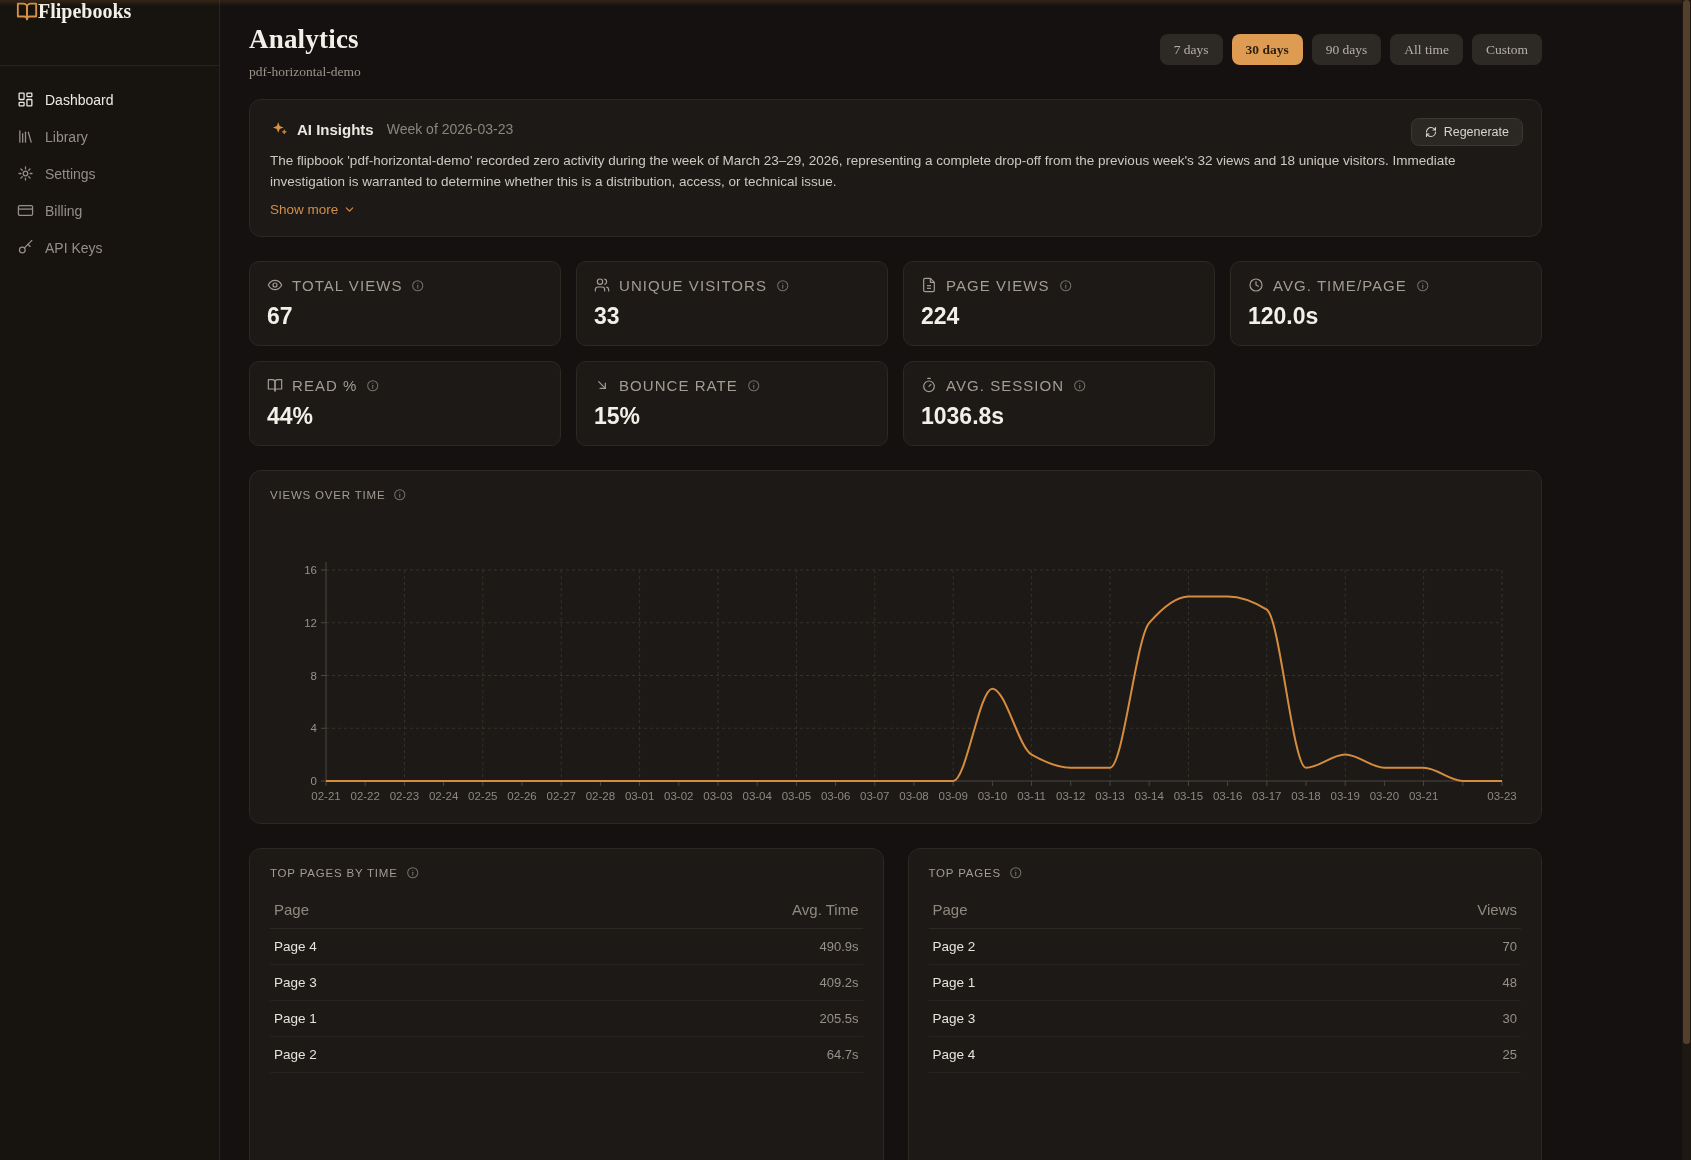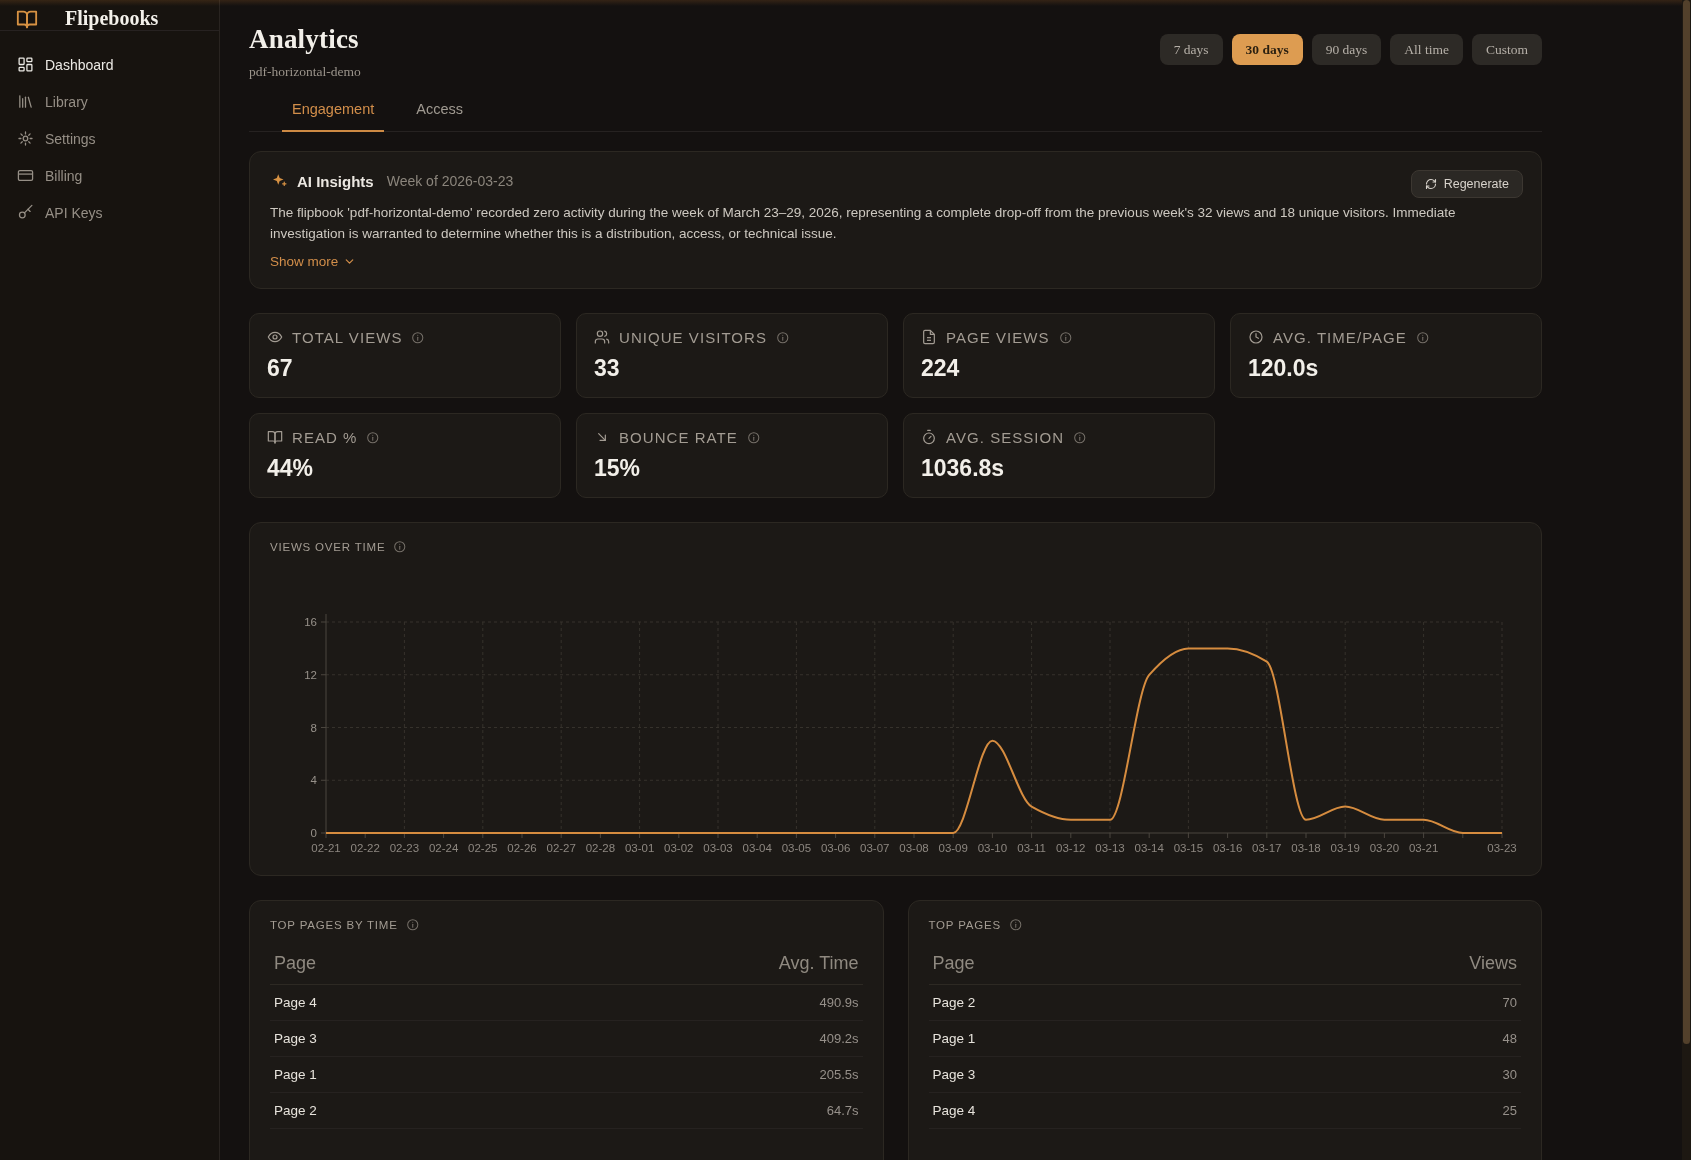--- a/index.html
+++ b/index.html
@@ -12,21 +12,21 @@
   }
   body::before{
     content:""; position:absolute; top:0; left:0; right:0; height:6px;
     background:linear-gradient(to bottom, rgba(165,100,40,.22), rgba(165,100,40,0));
     pointer-events:none; z-index:50;
   }
   .app{ display:flex; height:100%; }
 
   
   .sidebar{ width:220px; min-width:220px; background:#17130f; border-right:1px solid #292420; }
-  .brand{ height:31px; display:flex; align-items:flex-end; gap:27px; padding:0 16px; border-bottom:1px solid #272221; }
+  .brand{ height:66px; display:flex; align-items:flex-start; gap:0; padding:0 16px; border-bottom:1px solid #272221; }
   .brand svg{ width:22px; height:22px; color:#d79243; }
   .brand-text{ font-family:"Liberation Serif","DejaVu Serif",serif; font-weight:700; font-size:20px; color:#f3f0ea; }
   nav{ padding:15px 8px; }
   .nav-item{ display:flex; align-items:center; gap:11px; height:37px; padding:0 9px; border-radius:8px; color:#968f86; font-size:14px; cursor:pointer; }
   .nav-item svg{ width:17px; height:17px; flex:none; }
   .nav-item.active{ color:#eceae5; }
 
   
   .main{ flex:1; padding:24px 149px 0 29px; overflow:hidden; }
   .topbar{ display:flex; justify-content:space-between; align-items:flex-start;font-family:Liberation Serif, serif; }
@@ -65,21 +65,21 @@
 
   
   .chart-card{ margin-top:24px; padding:17px 20px 18px; }
   .card-title{ display:flex; align-items:center; gap:8px; font-size:11.5px; letter-spacing:.07em; color:#a39c93; font-weight:500; }
   .chart-svg{ display:block; margin-top:12px; }
   .chart-svg text{ font-family:"Liberation Sans","DejaVu Sans",sans-serif; font-size:11.5px; }
 
   
   .tables{ display:grid; grid-template-columns:1fr 1fr; gap:24px; margin-top:24px; }
   .table-card{ padding:17px 20px; height:340px; }
-  .thead{ display:flex; justify-content:space-between; margin-top:13px; padding:8px 4px 10px; border-bottom:1px solid #2d2923; color:#8f8980; font-size:18px; }
+  .thead{ display:flex; justify-content:space-between; margin-top:13px; padding:8px 4px 10px; border-bottom:1px solid #2d2923; color:#8f8980; font-size:15px; }
   .trow{ display:flex; justify-content:space-between; align-items:center; padding:10px 4px; border-bottom:1px solid #262220; }
   .trow .pname{ color:#e7e3dc; font-size:13.5px; }
   .trow .pval{ color:#96908 8; color:#96908a; font-size:13px; }
 
   
   .scrollbar{ position:absolute; top:0; right:0; width:9px; height:100%; background:#1d1812; z-index:60; }
   .scroll-thumb{ position:absolute; top:0; right:1px; width:7px; height:90%; border-radius:4px; background:#52402b; }
 </style>
 </head>
 <body>
@@ -147,24 +147,20 @@
       </div>
       <div class="ranges">
         <button class="range-btn">7 days</button>
         <button class="range-btn active">30 days</button>
         <button class="range-btn">90 days</button>
         <button class="range-btn">All time</button>
         <button class="range-btn">Custom</button>
       </div>
     </div>
 
-    <div class="tabbar">
-      <div class="tab active">Engagement</div>
-      <div class="tab">Access</div>
-    </div>
 
     <section class="card insights">
       <div class="ins-head">
         <svg class="spark" viewBox="0 0 24 24">
             <path d="M11 3l1.9 5.1L18 10l-5.1 1.9L11 17l-1.9-5.1L4 10l5.1-1.9z" fill="#d79243"></path>
             <path d="M19 13.5v4.5M16.8 15.8h4.5" stroke="#d79243" stroke-width="1.6" fill="none" stroke-linecap="round"></path>
           </svg>
         <span class="ins-title">AI Insights</span>
         <span class="ins-week">Week of 2026-03-23</span>
       </div>

